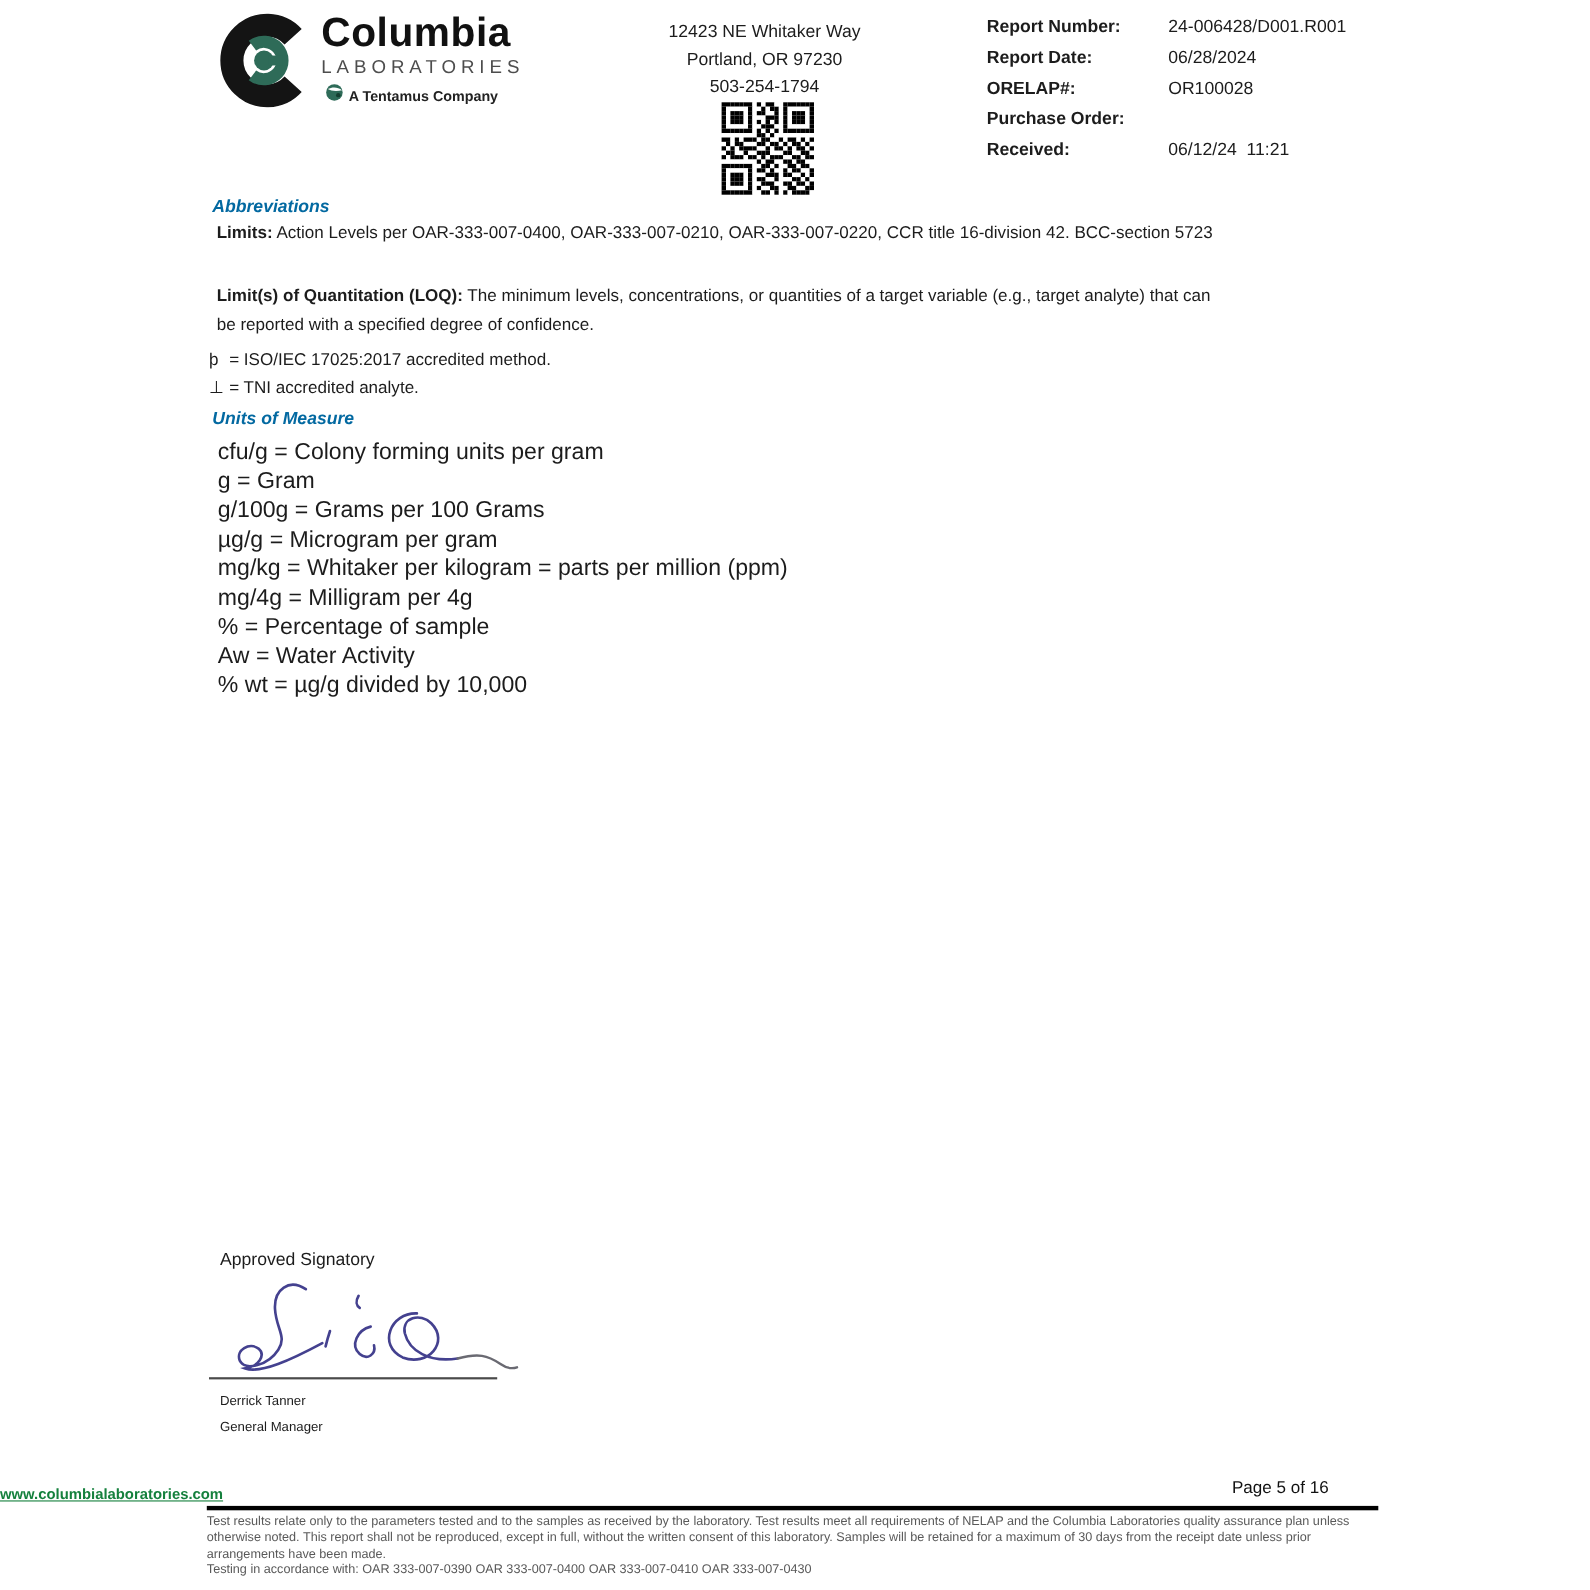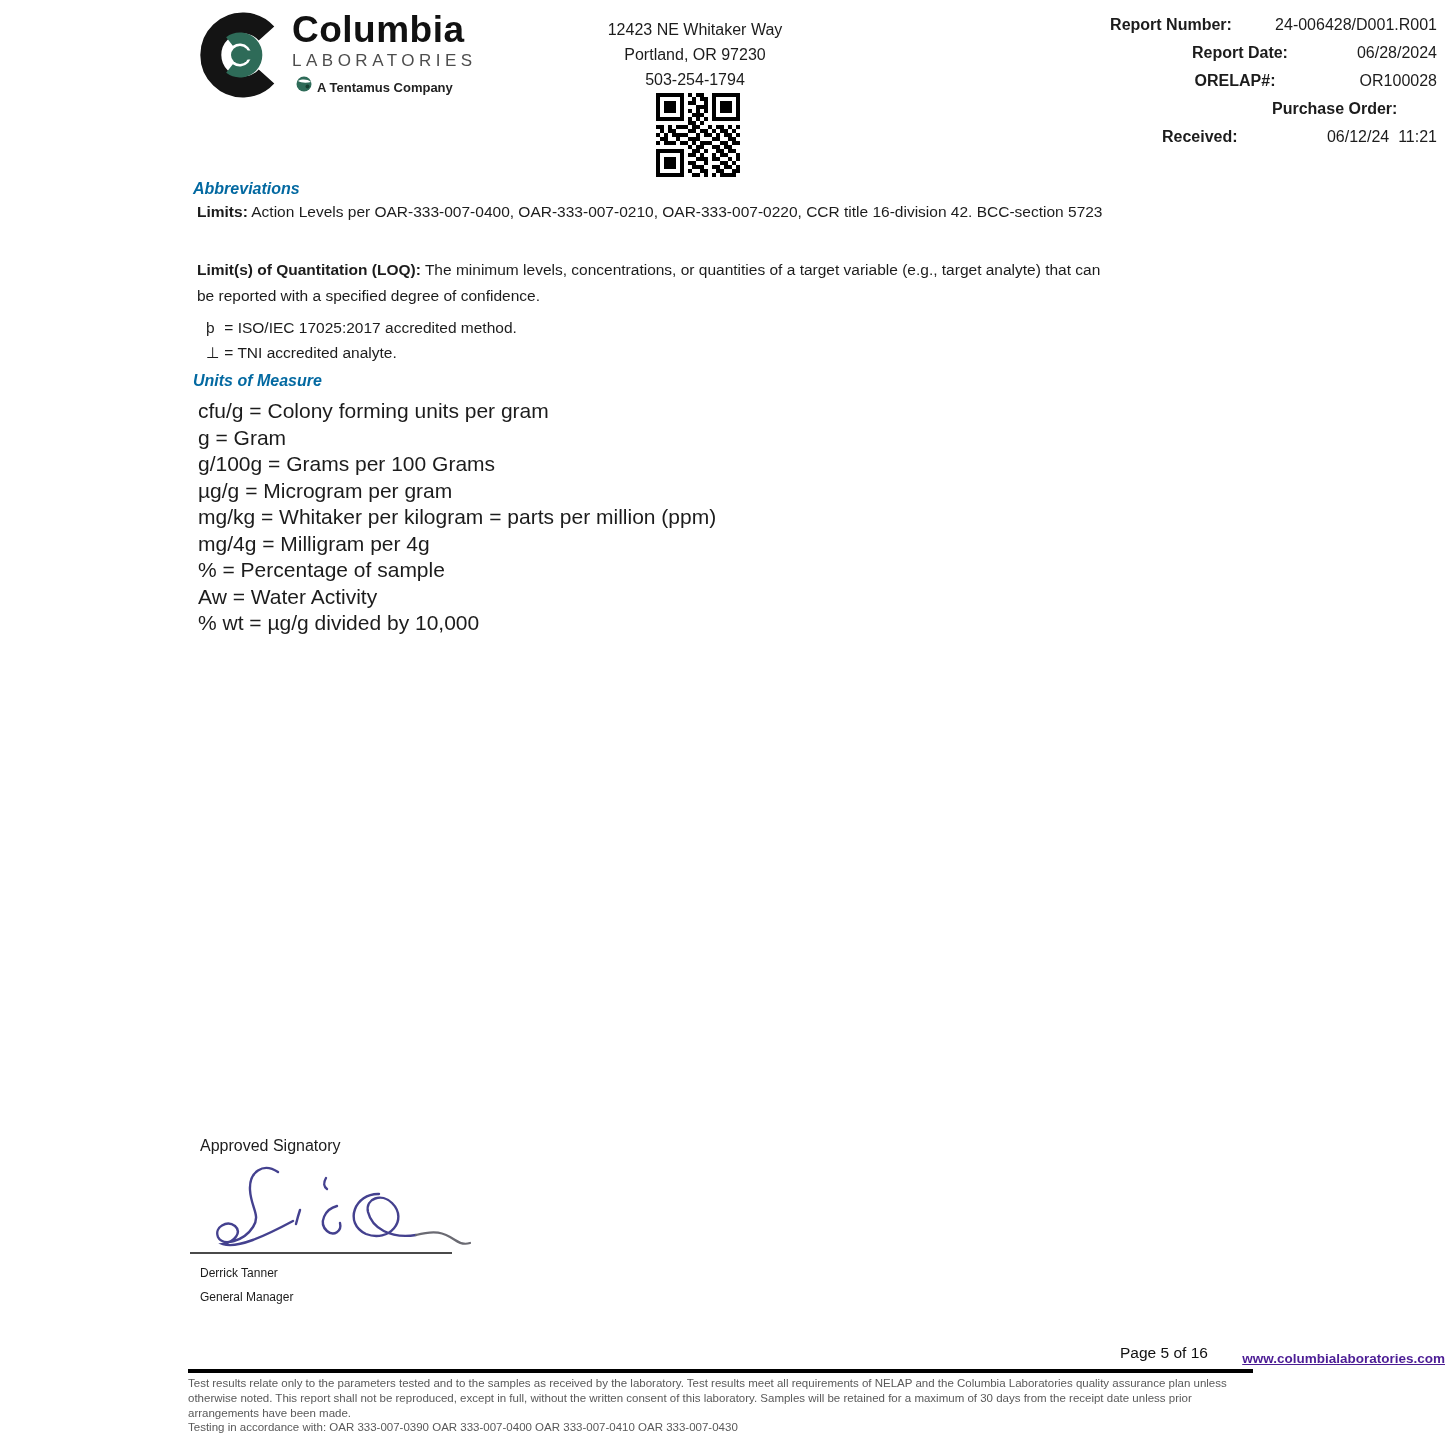--- a/index.html
+++ b/index.html
@@ -21,46 +21,46 @@
   .logo-tagline{display:flex;align-items:flex-end;gap:5px;margin-top:5px;margin-left:4px;}
   .logo-tagline span{font-size:13px;font-weight:bold;color:#222;}
 
   .address{left:555px;top:17px;width:280px;text-align:center;font-size:16px;line-height:25px;color:#1c1c1c;}
 
   .qr{left:655px;top:92px;display:grid;grid-template-columns:repeat(21,4px);grid-auto-rows:4px;background:#fff;padding:1px;}
   .qr div{width:4px;height:4px;background:#fff;}
   .qr div.on{background:#000;}
 
   .report-fields{left:897px;top:16px;width:540px;}
-  .rf-row{display:flex;margin-bottom:10px;justify-content:flex-end;}
+  .rf-row{display:flex;margin-bottom:10px;}
   .rf-label{width:165px;font-weight:bold;font-size:16px;}
   .rf-value{font-size:16px;white-space:pre;}
 
   
   .h-italic{font-size:16px;font-weight:bold;font-style:italic;color:#0369a1;}
   .abbr-title{left:193px;top:180px;}
   .limits-line{left:197px;top:203px;width:1150px;font-size:15.5px;}
   .limits-line b{font-weight:bold;}
   .loq{left:197px;top:257px;width:910px;font-size:15.5px;line-height:26px;}
-  .accred{left:190px;top:316px;font-size:15.5px;line-height:24.5px;margin-left:16px;}
+  .accred{left:190px;top:316px;font-size:15.5px;line-height:24.5px;}
   .accred .sym{display:inline-block;min-width:14px;}
 
   
   .units-title{left:193px;top:372px;}
   .units-list{left:198px;top:398px;list-style:none;margin:0;padding:0;font-size:21px;line-height:26.5px;}
 
   
   .sig-label{left:200px;top:1137px;font-size:16px;}
   .sig-svg{left:183px;top:1158px;}
   .sig-line{left:190px;top:1252px;width:262px;border-top:2px solid #4a4a4a;height:0;}
   .sig-name{left:200px;top:1261px;font-size:12px;line-height:24px;}
 
   
   .page-info{left:1120px;top:1344px;width:100px;font-size:15.5px;color:#111;}
-  .website{left:0;top:1351px;width:1445px;text-align:right;font-size:13.5px;font-weight:bold;text-decoration:underline;color:#4c1d95;}
+  .website{left:0;top:1351px;width:1445px;text-align:left;font-size:13.5px;font-weight:bold;text-decoration:underline;color:#15803d;}
   .footer-rule{left:188px;top:1369px;width:1065px;height:4px;background:#000;}
   .fine-print{left:188px;top:1376px;width:1052px;font-size:11.5px;line-height:15px;color:#595959;}
   .testing-line{left:188px;top:1421px;width:1100px;font-size:11.5px;color:#595959;}
 </style>
 </head>
 <body>
 
 <div class="page">
 
   <div class="abs logo-wrap">

